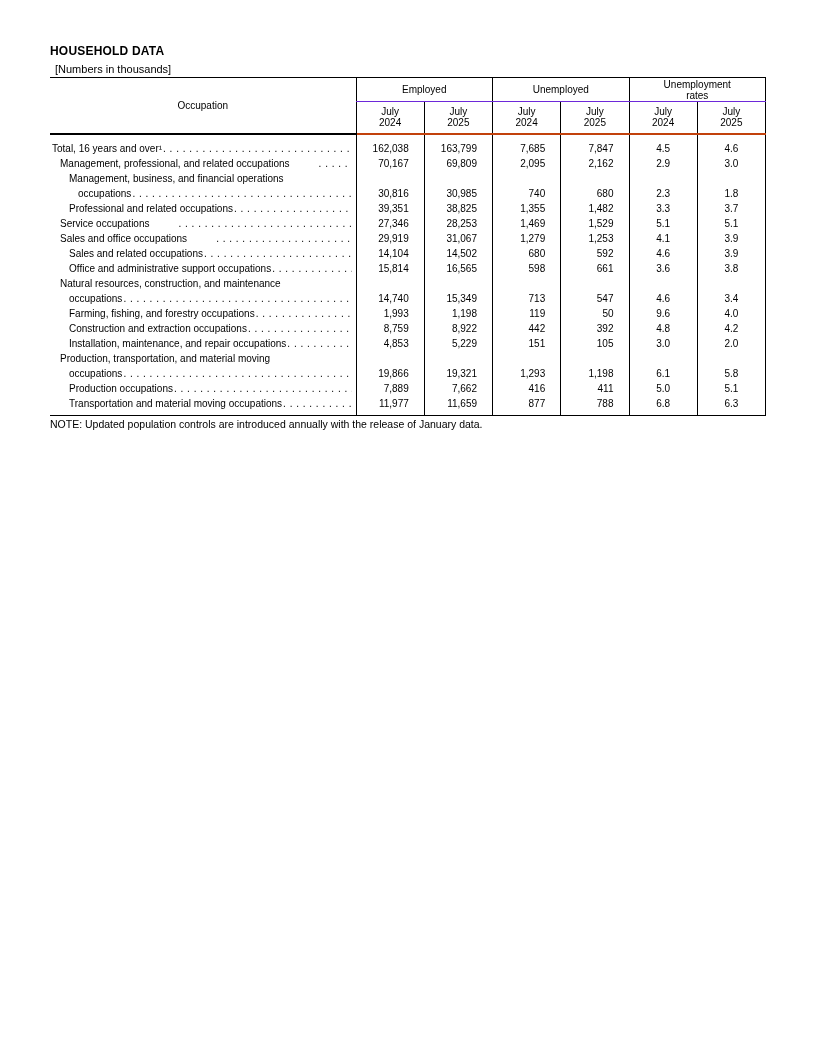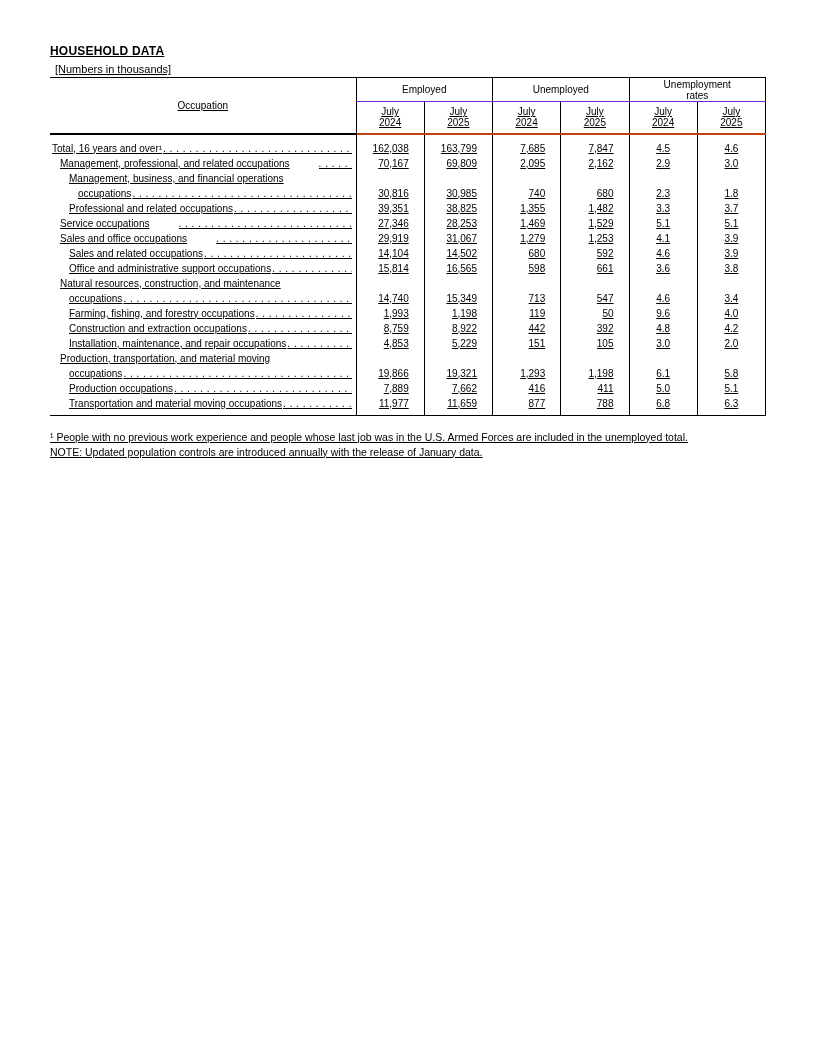--- a/index.html
+++ b/index.html
@@ -2,21 +2,21 @@
 <html><head>
 <meta charset="utf-8">
 <style>
   html, body { margin: 0; padding: 0; background: #ffffff; }
   body {
     width: 816px; height: 1056px;
     font-family: "Liberation Sans", sans-serif;
     color: #000;
     position: relative;
   }
-  .page { padding: 44px 70px 0 50px; text-decoration: underline; }
+  .page { padding: 44px 70px 0 50px; }
 
   .section-heading { font-size: 12px; font-weight: bold; letter-spacing: .2px; }
   .table-title    { font-size: 12px; font-weight: bold; margin-top: 3px; }
   .units-note     { font-size: 11px; margin-top: 5px; padding-left: 5px; }
 
   table.t {
     border-collapse: collapse;
     table-layout: fixed;
     width: 716px;
     margin-top: 2px;
@@ -338,16 +338,15 @@
           <td class="num">11,977</td>
           <td class="num">11,659</td>
           <td class="num">877</td>
           <td class="num">788</td>
           <td class="num rate">6.8</td>
           <td class="num rate">6.3</td>
         </tr>
       </tbody>
   </table>
 
-  <div class="footnote">¹ People with no previous work experience and people whose last job was in the U.S. Armed Forces are included in the unemployed total.</div>
   <div class="note">NOTE: Updated population controls are introduced annually with the release of January data.</div>
 
 </div>
 
 </body></html>

